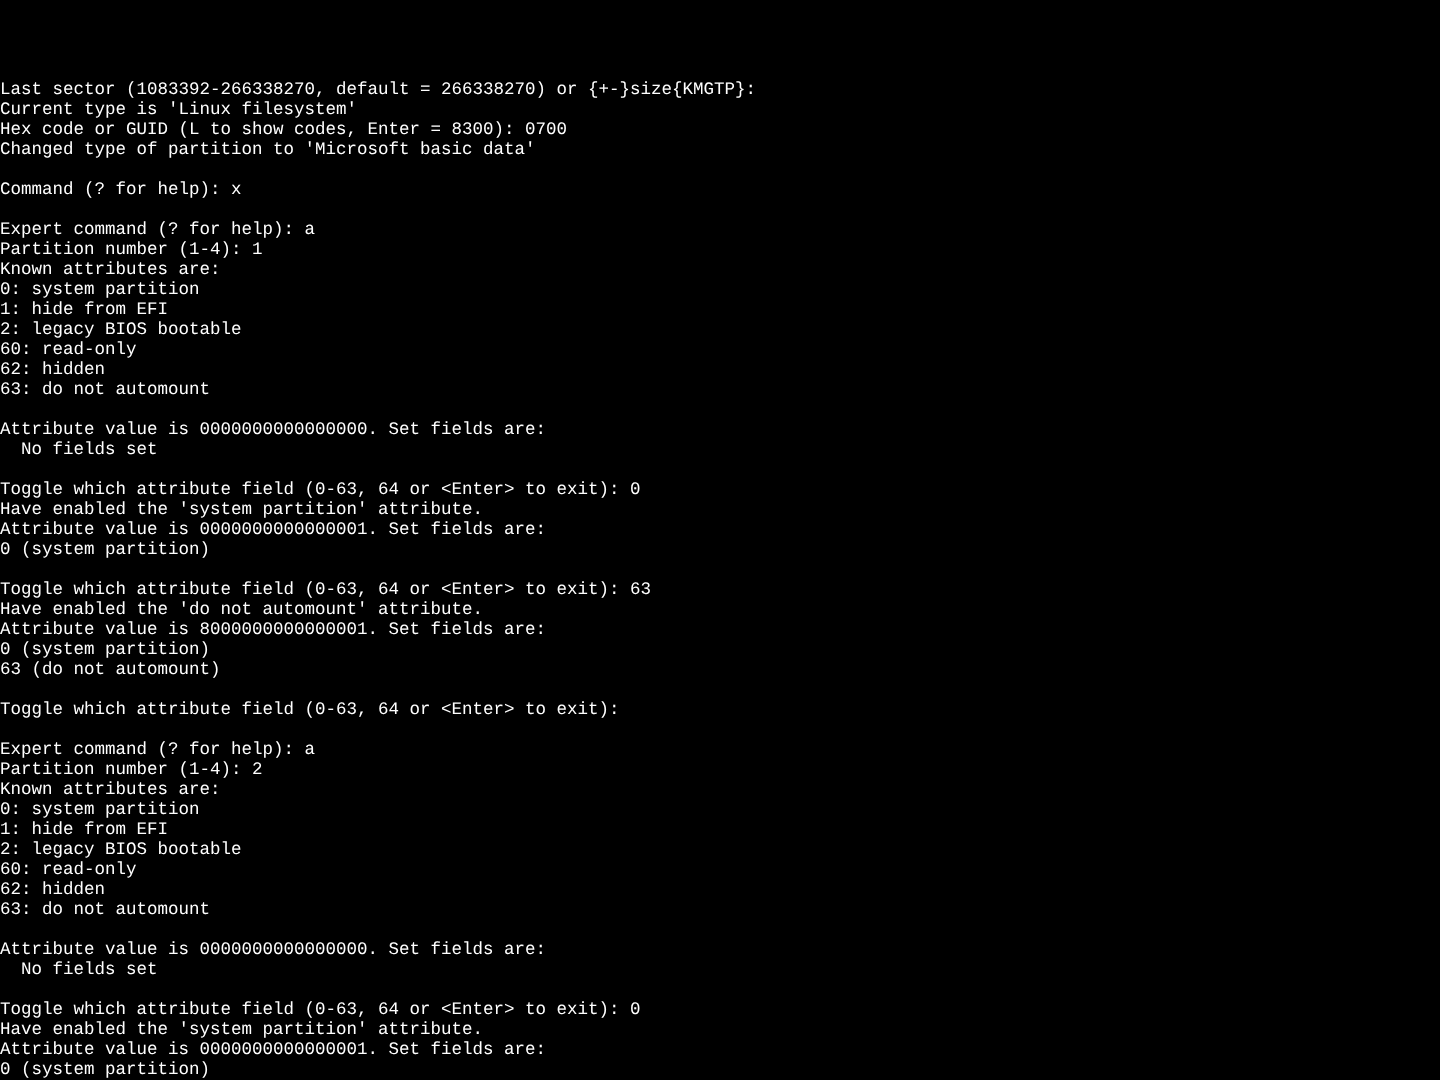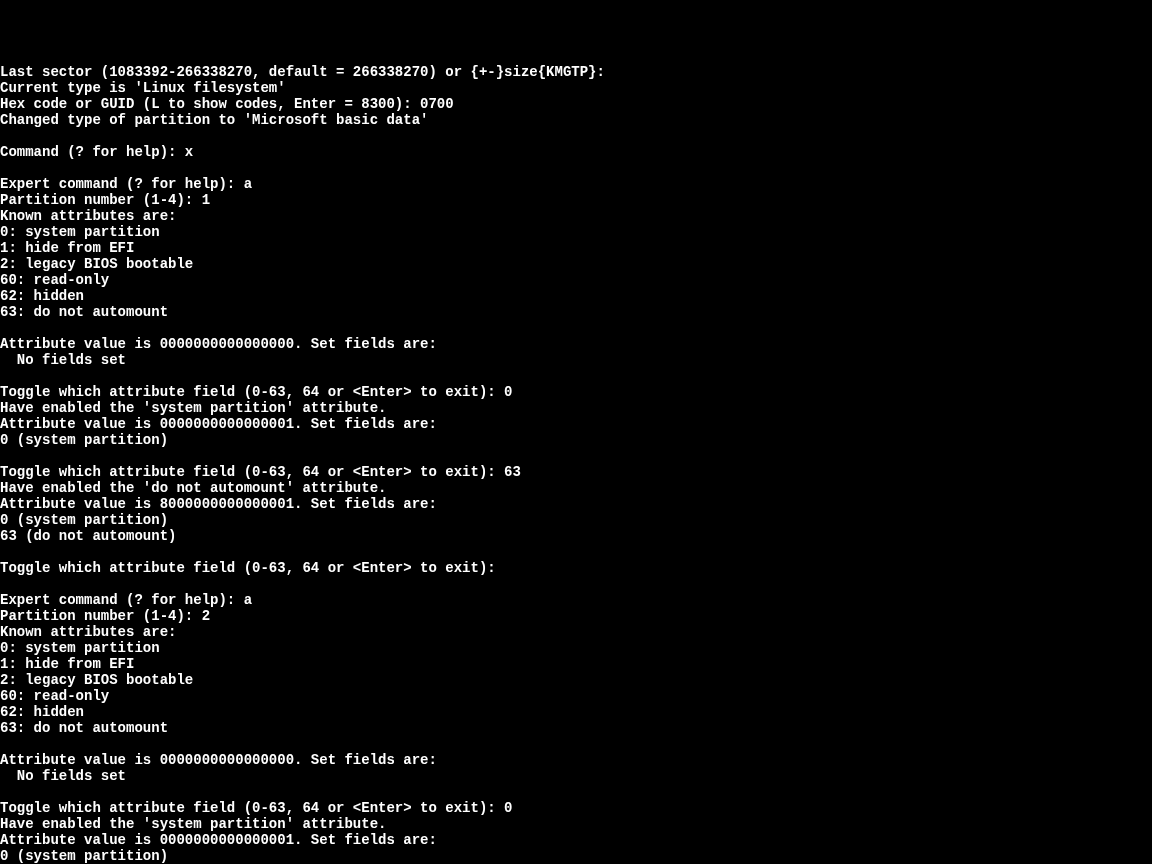--- a/index.html
+++ b/index.html
@@ -14,21 +14,20 @@
       font-size: 14px;
       line-height: 16px;
       width: 1152px;
       height: 864px;
       overflow: hidden;
       padding: 0;
       white-space: pre;
     }
     .terminal {
       padding: 0;
-      font-weight: bold;
     }
   </style>
 </head>
 <body>
 
 
 
 <div class="terminal" id="terminal"><div>Last sector (1083392-266338270, default = 266338270) or {+-}size{KMGTP}:</div><div>Current type is 'Linux filesystem'</div><div>Hex code or GUID (L to show codes, Enter = 8300): 0700</div><div>Changed type of partition to 'Microsoft basic data'</div><div>&nbsp;</div><div>Command (? for help): x</div><div>&nbsp;</div><div>Expert command (? for help): a</div><div>Partition number (1-4): 1</div><div>Known attributes are:</div><div>0: system partition</div><div>1: hide from EFI</div><div>2: legacy BIOS bootable</div><div>60: read-only</div><div>62: hidden</div><div>63: do not automount</div><div>&nbsp;</div><div>Attribute value is 0000000000000000. Set fields are:</div><div>  No fields set</div><div>&nbsp;</div><div>Toggle which attribute field (0-63, 64 or &lt;Enter&gt; to exit): 0</div><div>Have enabled the 'system partition' attribute.</div><div>Attribute value is 0000000000000001. Set fields are:</div><div>0 (system partition)</div><div>&nbsp;</div><div>Toggle which attribute field (0-63, 64 or &lt;Enter&gt; to exit): 63</div><div>Have enabled the 'do not automount' attribute.</div><div>Attribute value is 8000000000000001. Set fields are:</div><div>0 (system partition)</div><div>63 (do not automount)</div><div>&nbsp;</div><div>Toggle which attribute field (0-63, 64 or &lt;Enter&gt; to exit):</div><div>&nbsp;</div><div>Expert command (? for help): a</div><div>Partition number (1-4): 2</div><div>Known attributes are:</div><div>0: system partition</div><div>1: hide from EFI</div><div>2: legacy BIOS bootable</div><div>60: read-only</div><div>62: hidden</div><div>63: do not automount</div><div>&nbsp;</div><div>Attribute value is 0000000000000000. Set fields are:</div><div>  No fields set</div><div>&nbsp;</div><div>Toggle which attribute field (0-63, 64 or &lt;Enter&gt; to exit): 0</div><div>Have enabled the 'system partition' attribute.</div><div>Attribute value is 0000000000000001. Set fields are:</div><div>0 (system partition)</div></div>
 
 

